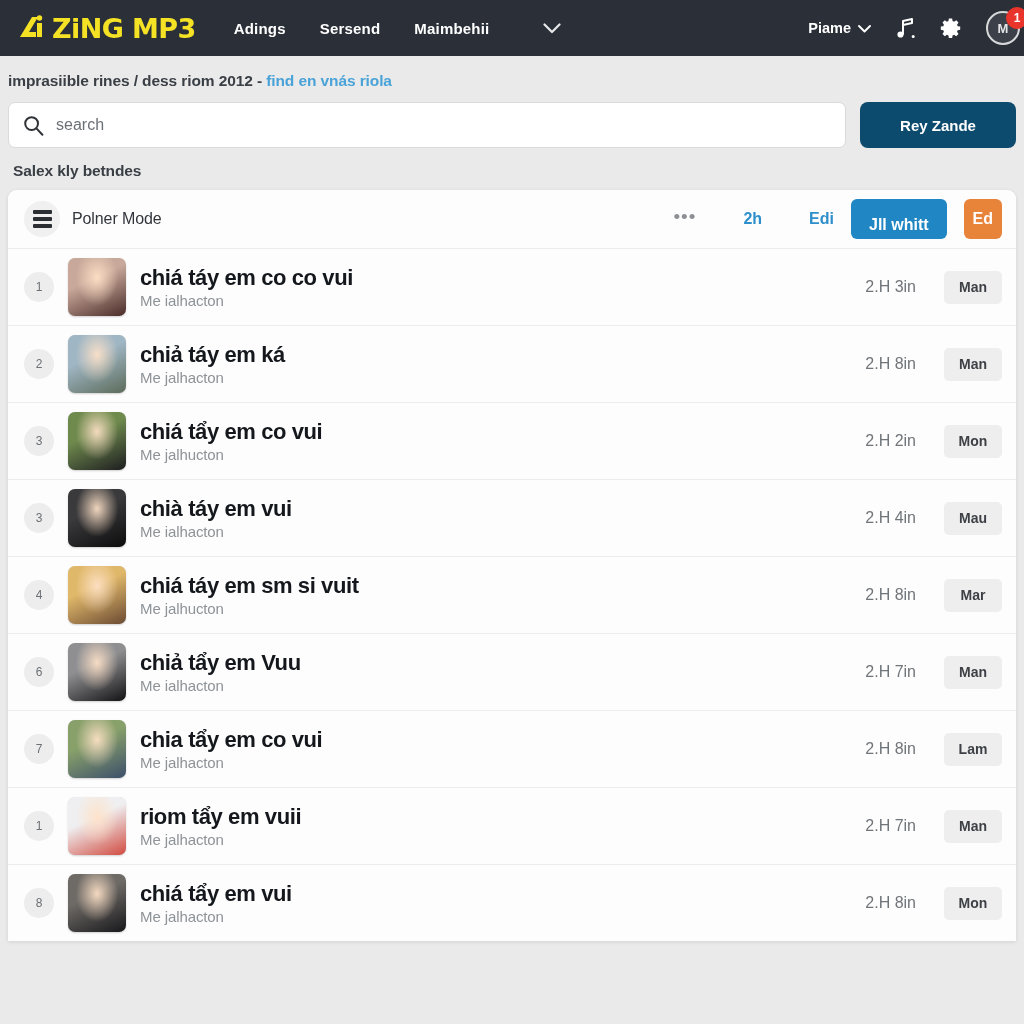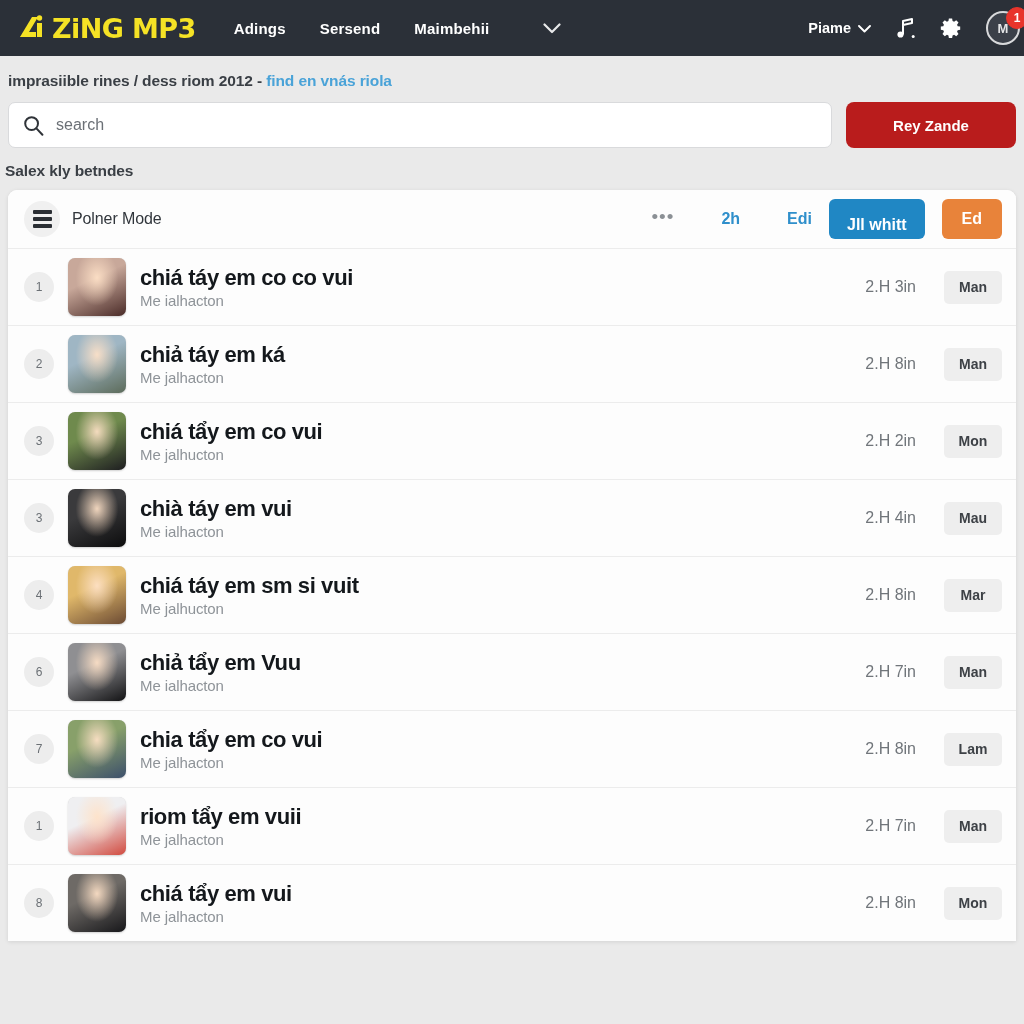--- a/index.html
+++ b/index.html
@@ -159,34 +159,34 @@
     border: none;
     outline: none;
     font-size: 16px;
     color: #4d5157;
     background: transparent;
     width: 100%;
     font-family: "Liberation Sans", sans-serif;
   }
   .search-input::placeholder { color: #6b7076; }
   .search-btn {
-    background: #b91c1c;
+    background: #0c4a6e;
     color: #ffffff;
     border: none;
     border-radius: 8px;
-    width: 170px;
+    width: 156px;
     font-size: 15px;
     font-weight: 600;
     cursor: pointer;
     font-family: "Liberation Sans", sans-serif;
   }
 
   
   .section-label {
-    padding: 14px 8px 10px 5px;
+    padding: 14px 8px 10px 13px;
     font-size: 15.5px;
     color: #3a3f45;
     font-weight: 600;
     letter-spacing: -0.1px;
   }
 
   
   .card {
     background: #fdfdfd;
     margin: 0 8px;
@@ -260,21 +260,21 @@
     font-weight: 700;
     cursor: pointer;
     font-family: "Liberation Sans", sans-serif;
   }
   .btn-accent {
     background: #e8833a;
     color: #ffffff;
     border: none;
     border-radius: 6px;
     height: 40px;
-    padding: 0 20px;
+    padding: 0 9px;
     font-size: 16px;
     font-weight: 700;
     cursor: pointer;
     font-family: "Liberation Sans", sans-serif;
   }
 
   
   .track-row {
     display: flex;
     align-items: center;

